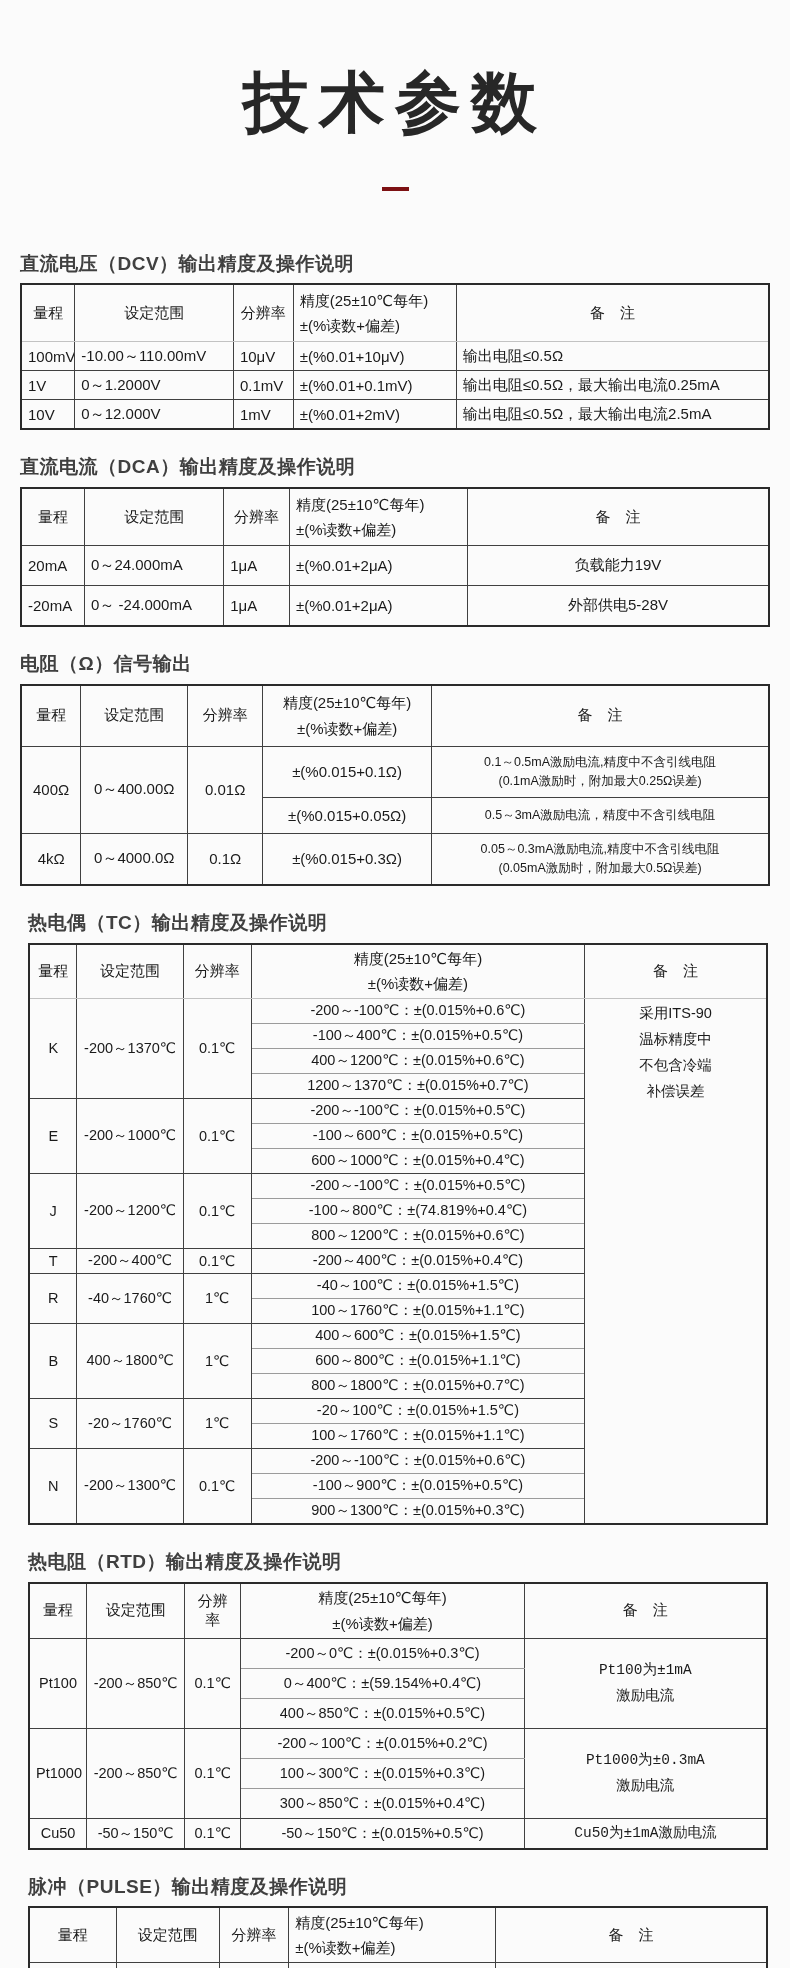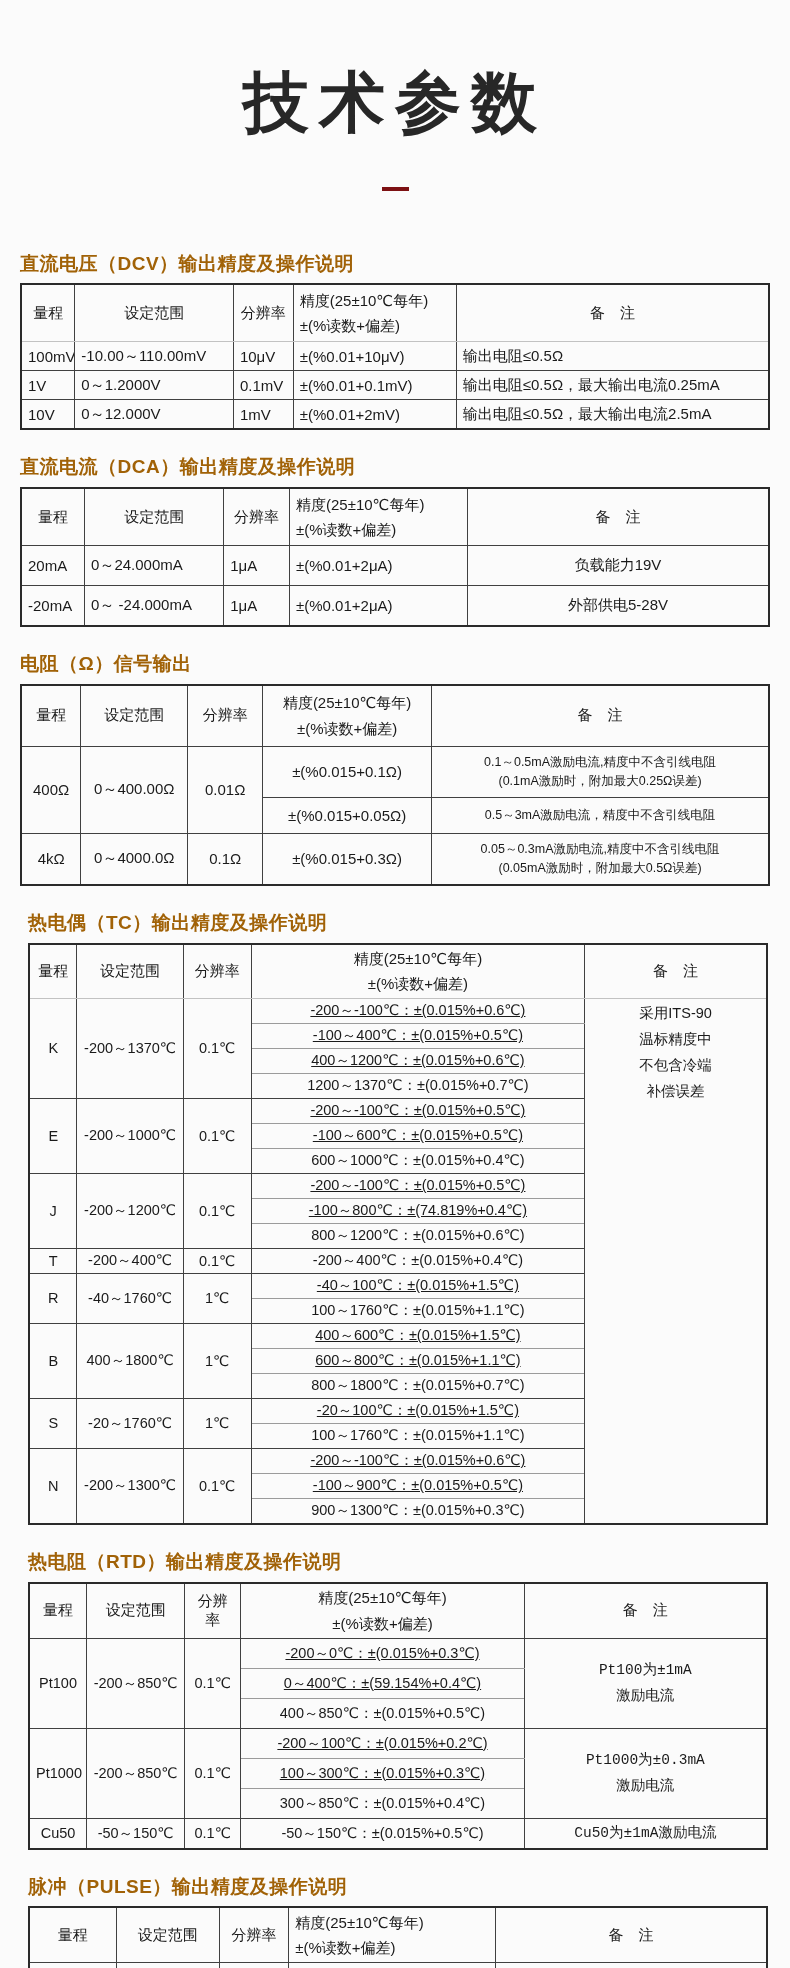--- a/index.html
+++ b/index.html
@@ -10,36 +10,36 @@
   }
   .page{width:790px;margin:0 auto;padding-bottom:10px;}
   .main-title{
     text-align:center;font-size:66px;font-weight:800;letter-spacing:10px;
     color:#272727;margin:0;padding-top:66px;line-height:1.1;
   }
   .dash{width:27px;height:4px;background:#7d1113;margin:48px auto 0;}
   .section{margin:0 20px;}
   .section.inset{margin:0 22px 0 28px;}
   h2.sec{
-    font-size:19px;font-weight:700;color:#a16207;
+    font-size:19px;font-weight:700;color:#404040;
     margin:26px 0 8px;letter-spacing:.5px;line-height:1.2;
   }
   h2.sec.first{margin-top:62px;}
   table.tbl{
     border-collapse:collapse;width:100%;table-layout:fixed;
     border:2px solid #2a2a2a;
   }
   .tbl th,.tbl td{
     border:1px solid #404040;padding:1px 6px;
     font-size:15px;font-weight:400;color:#1a1a1a;overflow:hidden;
   }
   .tbl th{text-align:center;font-weight:500;}
   th.acc-h div{line-height:1.7;}
   
-  td.lb{border-bottom-color:#9b9b9b;text-decoration:underline;}
+  td.lb{border-bottom-color:#9b9b9b;}
   
   .dcv tr.hdr th,.tc tr.hdr th{border-bottom-color:#c2c2c2;}
   
   .dcv tr.hdr th{height:54px;}
   .dcv td{height:26px;text-align:left;}
   .dcv th.acc-h{text-align:left;}
   
   .dca tr.hdr th{height:54px;}
   .dca td{height:37px;text-align:left;margin-left:16px;}
   .dca td.notec{text-align:center;}

